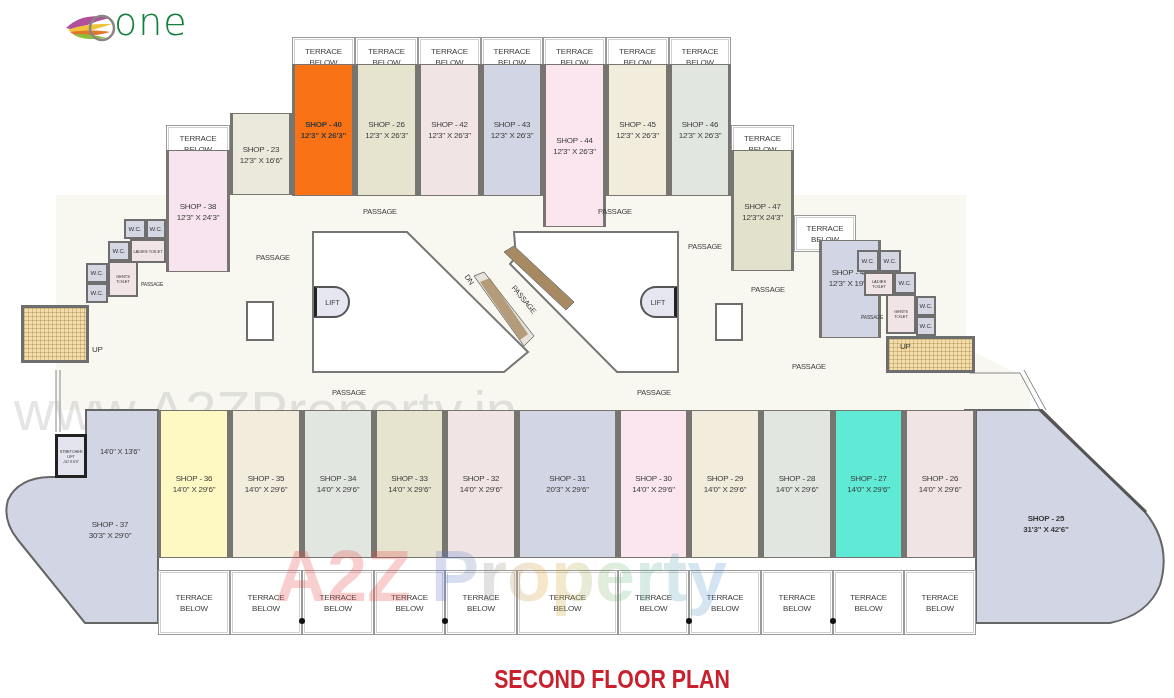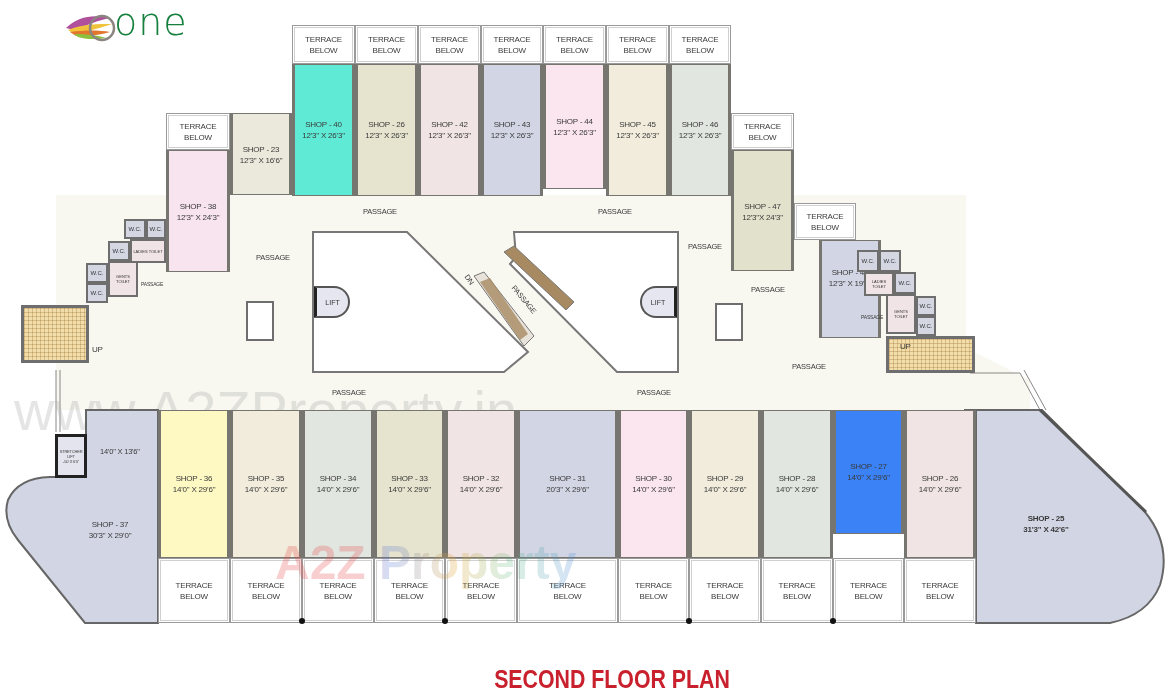--- a/index.html
+++ b/index.html
@@ -1,20 +1,20 @@
 <!DOCTYPE html>
 <html><head>
 <meta charset="utf-8">
 <style>
   html,body{margin:0;padding:0;background:#ffffff;}
   body{width:1174px;height:698px;position:relative;overflow:hidden;font-family:"Liberation Sans",sans-serif;}
   .abs{position:absolute;}
   .box{position:absolute;box-sizing:border-box;display:flex;flex-direction:column;align-items:center;justify-content:center;text-align:center;color:#3a3a3a;font-size:8px;line-height:11px;letter-spacing:-0.2px;}
   .shop{border-left:3px solid #77756f;border-right:3px solid #77756f;border-top:1px solid #77756f;border-bottom:1px solid #77756f;}
-  .terrace{background:#ffffff;border:1px solid #9a9a9a;outline:1px solid #d0d0d0;outline-offset:-3px;font-size:8px;}
+  .terrace{background:#ffffff;border:1px solid #9a9a9a;outline:1px solid #d0d0d0;outline-offset:-3px;font-size:8px;margin-top:12px;}
   .label{position:absolute;font-size:7.5px;color:#3a3a3a;letter-spacing:-0.2px;white-space:nowrap;}
   .wc{position:absolute;box-sizing:border-box;background:#d4d6e2;border:2px solid #6e6e6e;font-size:6px;color:#333;display:flex;align-items:center;justify-content:center;}
   .toilet{position:absolute;box-sizing:border-box;background:#f1e4e6;border:2px solid #6e6e6e;font-size:4px;color:#333;display:flex;align-items:center;justify-content:center;text-align:center;line-height:5px;}
   .stair{position:absolute;box-sizing:border-box;border:3px solid #6e6e6e;background-color:#f3deab;
     background-image:linear-gradient(90deg,rgba(160,120,60,.35) 1px,transparent 1px),linear-gradient(rgba(160,120,60,.35) 1px,transparent 1px);
     background-size:4px 4px;}
   .lift{position:absolute;box-sizing:border-box;background:#e6e6f0;border:2px solid #555;font-size:7px;color:#333;display:flex;align-items:center;justify-content:center;}
   .pillar{position:absolute;box-sizing:border-box;background:#fff;border:2px solid #6e6e6e;}
   .watermark{position:absolute;font-family:"Liberation Sans",sans-serif;white-space:nowrap;pointer-events:none;}
 </style>
@@ -69,37 +69,37 @@
       <span>TERRACE</span>
       <span>BELOW</span>
     </div>
   <div class="box terrace" style="left:669px;top:25px;width:62px;height:39px;">
       <span>TERRACE</span>
       <span>BELOW</span>
     </div>
 </div>
 
 <div>
-  <div class="box shop" style="left:292px;top:64px;width:63px;height:132px;background:#5eead4;" title="SHOP - 40">
+  <div class="box shop" style="left:292px;top:64px;width:63px;height:132px;background:#f97316;font-weight:bold;" title="SHOP - 40">
       <span>SHOP - 40</span>
       <span>12'3" X 26'3"</span>
     </div>
   <div class="box shop" style="left:355px;top:64px;width:63px;height:132px;background:#e6e4cf;">
       <span>SHOP - 26</span>
       <span>12'3" X 26'3"</span>
     </div>
   <div class="box shop" style="left:418px;top:64px;width:63px;height:132px;background:#f1e4e4;">
       <span>SHOP - 42</span>
       <span>12'3" X 26'3"</span>
     </div>
   <div class="box shop" style="left:481px;top:64px;width:62px;height:132px;background:#d2d6e4;">
       <span>SHOP - 43</span>
       <span>12'3" X 26'3"</span>
     </div>
-  <div class="box shop" style="left:543px;top:64px;width:63px;height:125px;background:#fbe6ef;">
+  <div class="box shop" style="left:543px;top:64px;width:63px;height:163px;background:#fbe6ef;">
       <span>SHOP - 44</span>
       <span>12'3" X 26'3"</span>
     </div>
   <div class="box shop" style="left:606px;top:64px;width:63px;height:132px;background:#f1ecdc;">
       <span>SHOP - 45</span>
       <span>12'3" X 26'3"</span>
     </div>
   <div class="box shop" style="left:669px;top:64px;width:62px;height:132px;background:#e2e6e1;">
       <span>SHOP - 46</span>
       <span>12'3" X 26'3"</span>
@@ -269,21 +269,21 @@
       <span>14'0" X 29'6"</span>
     </div>
   <div class="box shop" style="left:689px;top:410px;width:72px;height:148px;background:#f1ecdc;">
       <span>SHOP - 29</span>
       <span>14'0" X 29'6"</span>
     </div>
   <div class="box shop" style="left:761px;top:410px;width:72px;height:148px;background:#e2e6e1;">
       <span>SHOP - 28</span>
       <span>14'0" X 29'6"</span>
     </div>
-  <div class="box shop" style="left:833px;top:410px;width:71px;height:124px;background:#3b82f6;">
+  <div class="box shop" style="left:833px;top:410px;width:71px;height:148px;background:#5eead4;">
       <span>SHOP - 27</span>
       <span>14'0" X 29'6"</span>
     </div>
   <div class="box shop" style="left:904px;top:410px;width:72px;height:148px;background:#f1e4e4;">
       <span>SHOP - 26</span>
       <span>14'0" X 29'6"</span>
     </div>
 </div>
 
 <div>
@@ -333,17 +333,17 @@
     </div>
 </div>
 
 <svg class="abs" style="left:0;top:0;" width="1174" height="698">
   <circle cx="302" cy="621" r="3" fill="#111"></circle>
   <circle cx="445" cy="621" r="3" fill="#111"></circle>
   <circle cx="689" cy="621" r="3" fill="#111"></circle>
   <circle cx="833" cy="621" r="3" fill="#111"></circle>
 </svg>
 
-<div class="watermark" style="left:275px;top:535px;font-size:48px;font-weight:bold;">
+<div class="watermark" style="left:275px;top:535px;font-size:72px;font-weight:bold;">
   <span style="background:linear-gradient(90deg,rgba(230,80,80,.28) 0%,rgba(230,80,80,.28) 28%,rgba(80,120,220,.25) 38%,rgba(230,170,60,.28) 60%,rgba(80,180,120,.22) 78%,rgba(80,140,220,.25) 100%);-webkit-background-clip:text;background-clip:text;color:transparent;">A2Z Property</span>
 </div>
 
 <div style="position:absolute;left:0;width:1224px;top:664px;text-align:center;font-size:26px;font-weight:bold;color:#c8202c;font-family:'Liberation Sans',sans-serif;transform:scaleX(0.82);transform-origin:center;">SECOND FLOOR PLAN</div>
 
 </body></html>

